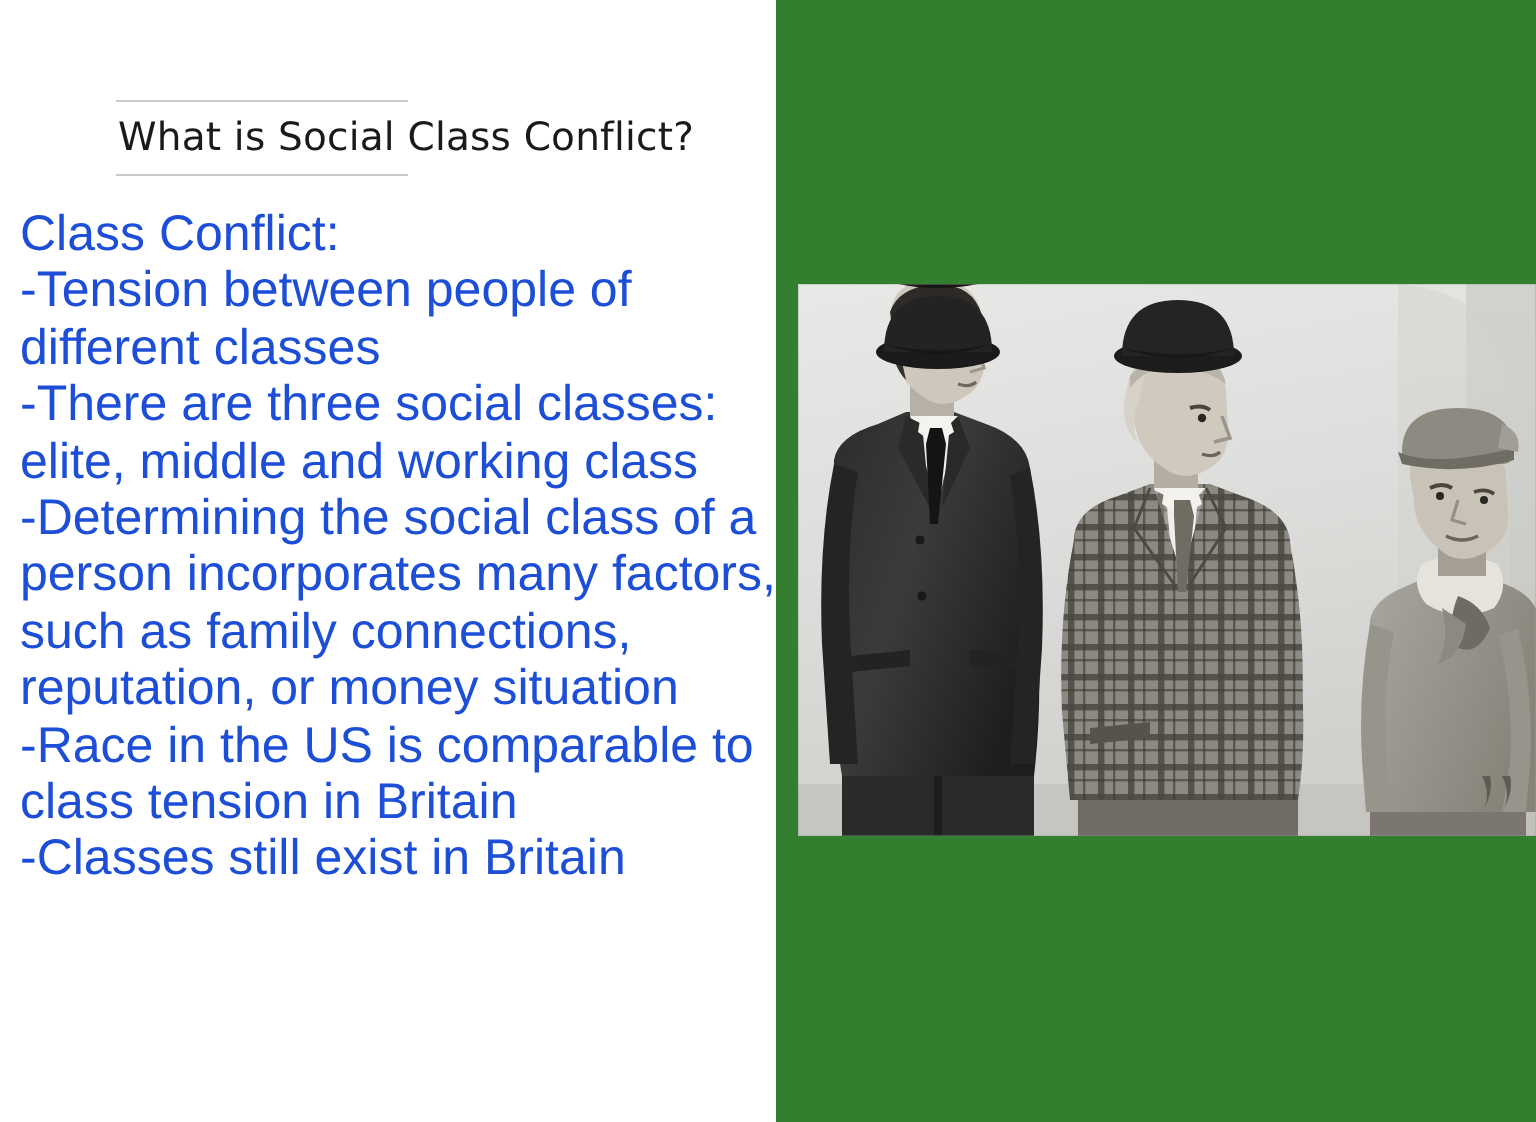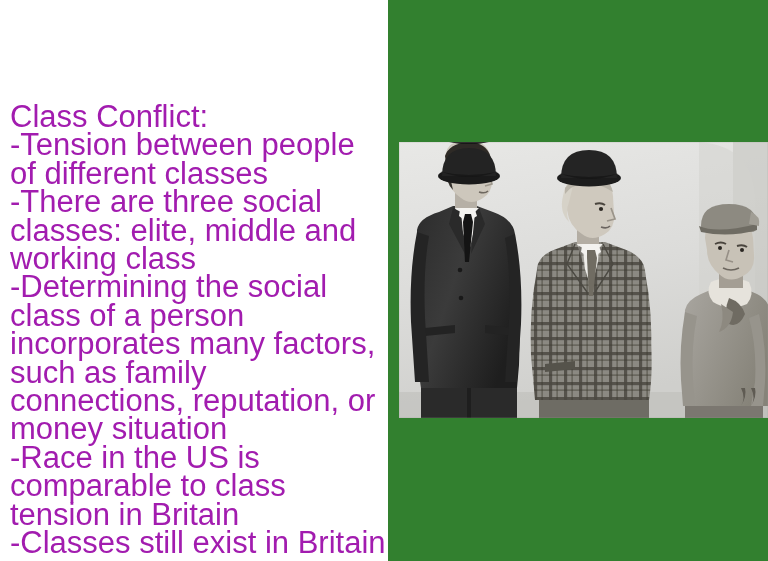--- a/index.html
+++ b/index.html
@@ -51,23 +51,23 @@
     padding: 0 0 0 1px;
   }
 
   
   .body-block {
     position: absolute;
     left: 10px;
     top: 103px;
     width: 378px;
     font-family: "Liberation Sans", sans-serif;
-    font-size: 31px;
+    font-size: 25px;
     line-height: 28.4px;
-    color: #a21caf;
+    color: #1d4ed8;
   }
   .body-block p {
     margin: 0;
     padding: 0;
     white-space: pre-wrap;
   }
 
   
   .photo {
     position: absolute;
@@ -80,20 +80,25 @@
   }
   .photo-svg { display: block; width: 100%; height: 100%; }
 </style>
 </head>
 <body>
 
 <div id="slide">
 
   <div class="green-panel"></div>
 
+  <div class="title-block">
+    <div class="title-rule top"></div>
+    <h1 class="slide-title">What is Social Class Conflict?</h1>
+    <div class="title-rule bottom"></div>
+  </div>
 
   <div class="body-block">
     <p>Class Conflict:
 -Tension between people of different classes
 -There are three social classes: elite, middle and working class
 -Determining the social class of a person incorporates many factors, such as family connections, reputation, or money situation
 -Race in the US is comparable to class tension in Britain
 -Classes still exist in Britain</p>
   </div>
 

